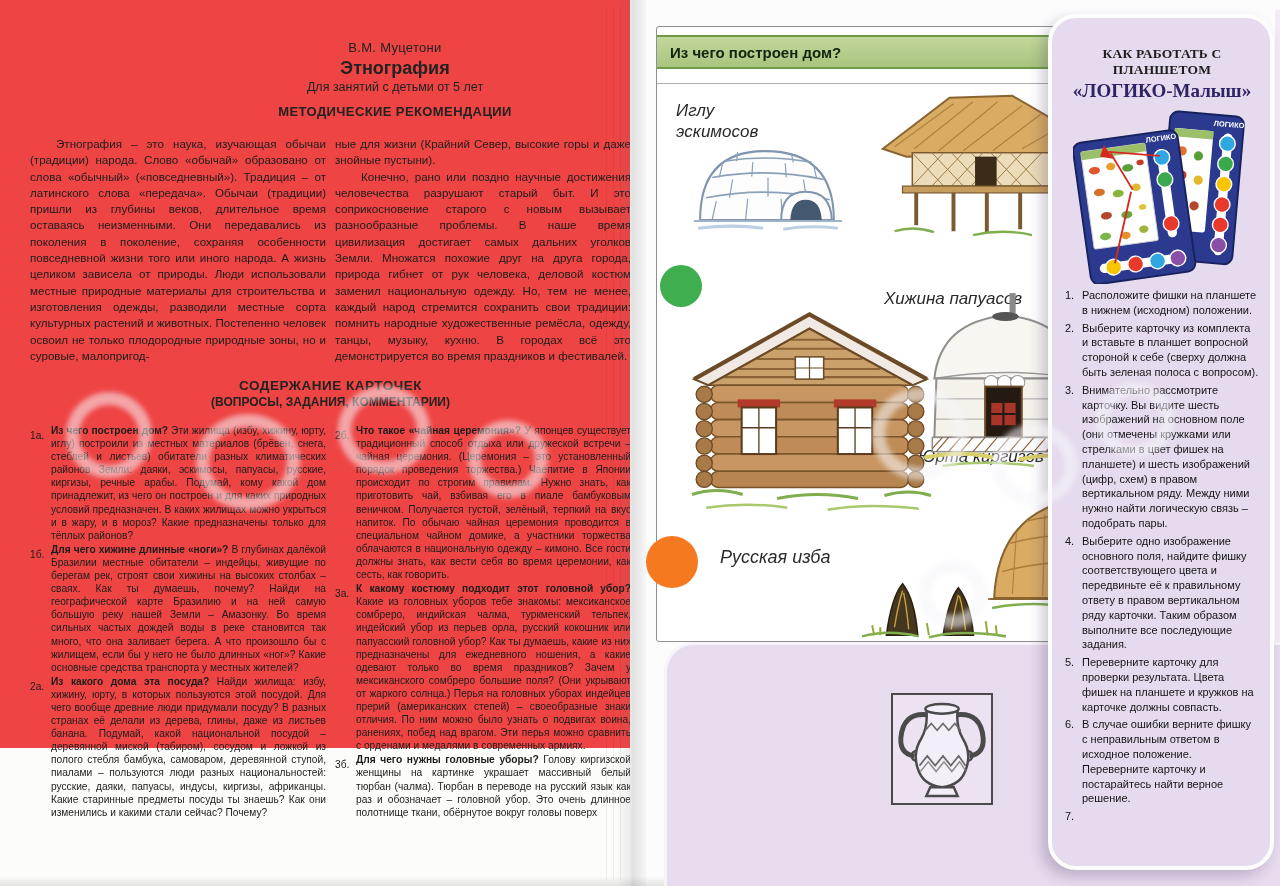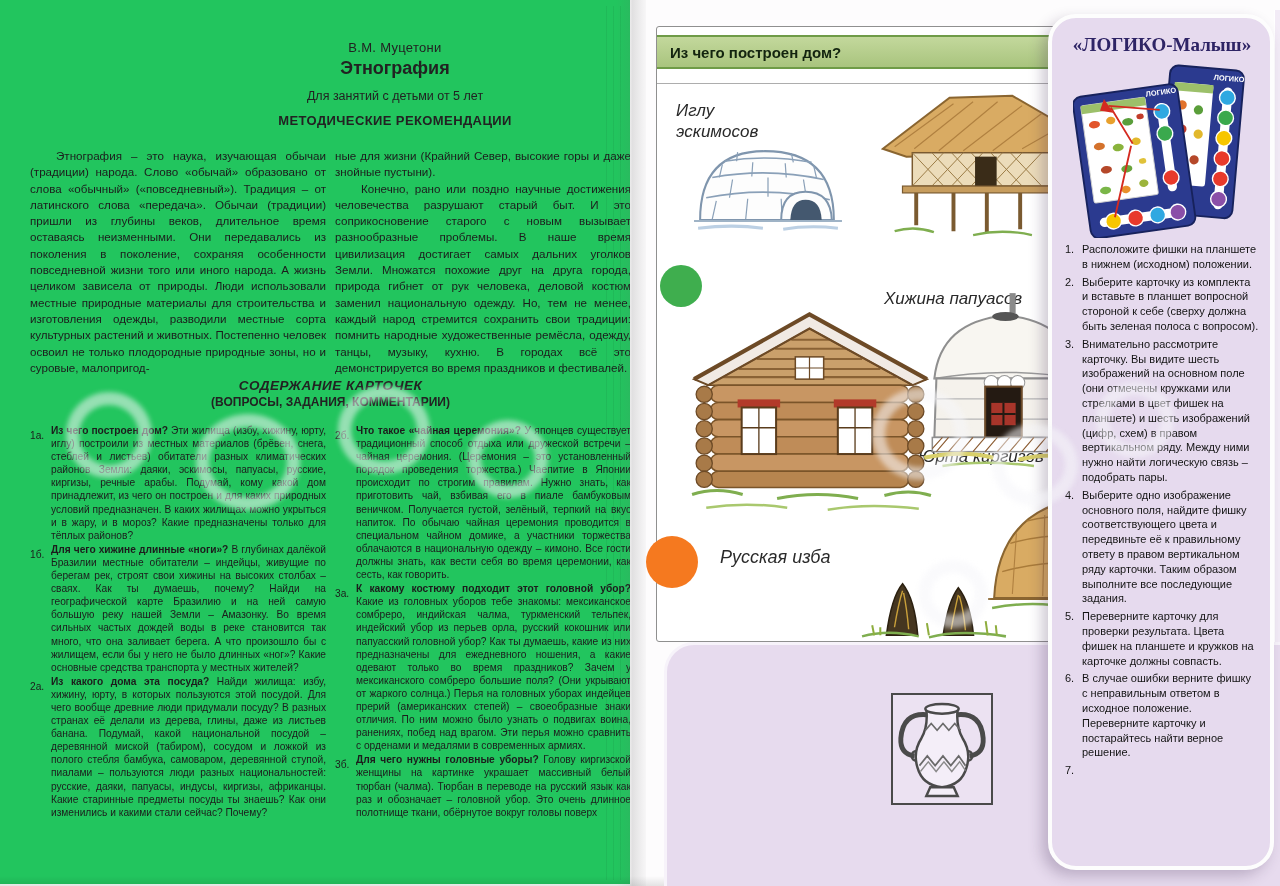--- a/index.html
+++ b/index.html
@@ -8,35 +8,35 @@
     width:1280px; height:886px;
     background:#f6f5f3;
     font-family:"Liberation Sans", sans-serif;
     overflow:hidden;
   }
   .photo { position:relative; width:1280px; height:886px; background:#fcfcfb; }
   .photo::after { content:''; position:absolute; left:0; bottom:0; width:100%; height:10px;
     background:linear-gradient(to top, rgba(0,0,0,.10), transparent); pointer-events:none; }
 
   
-  .left-page { position:absolute; left:0; top:0; width:630px; height:884px; background:#22c55e; }
+  .left-page { position:absolute; left:0; top:0; width:630px; height:748px; background:#ef4444; }
   .sheet-edges { position:absolute; left:600px; top:6px; width:26px; height:874px;
     background:repeating-linear-gradient(to right, transparent 0 6px, rgba(0,0,0,.06) 6px 7px); }
   .lp-header { position:absolute; left:170px; top:40px; width:450px; text-align:center; color:#222; }
   .lp-author { font-size:13px; letter-spacing:.3px; }
   .lp-title { font-size:18px; font-weight:bold; margin-top:3px; }
-  .lp-subtitle { font-size:12.5px; margin-top:10px; }
+  .lp-subtitle { font-size:12.5px; margin-top:1px; }
   .lp-section { font-size:13px; font-weight:bold; margin-top:10px; letter-spacing:.4px; }
-  .lp-columns { position:absolute; left:30px; top:148px; width:601px; display:flex; gap:9px; }
+  .lp-columns { position:absolute; left:30px; top:136px; width:601px; display:flex; gap:9px; }
   .col { width:296px; font-size:11.6px; line-height:16.3px; text-align:justify; color:#1c1c1c; }
   .indent { text-indent:26px; }
   .col p { margin:0; }
   .lp-contents-h { position:absolute; left:30px; top:378px; width:601px; text-align:center;
     font-weight:bold; color:#222; }
-  .lp-contents-h .l1 { font-size:13.5px; letter-spacing:.5px;font-style:italic; }
+  .lp-contents-h .l1 { font-size:13.5px; letter-spacing:.5px; }
   .lp-contents-h .l2 { font-size:12px; margin-top:2px; }
   .lp-items { position:absolute; left:30px; top:424px; width:601px; display:flex; gap:9px; }
   .icol { width:296px; }
   .item { position:relative; padding-left:21px; font-size:10.2px; line-height:13.1px;
     text-align:justify; color:#1c1c1c; margin-bottom:1px; }
   .item .num { position:absolute; left:0; top:5px; font-weight:normal; }
   .item .q { font-weight:bold; }
 
   
   .gutter { position:absolute; left:616px; top:0; width:30px; height:886px; z-index:4;
@@ -296,20 +296,21 @@
           <ellipse cx="50" cy="14" rx="17" ry="5" fill="#f4eef8" stroke="#4a4a4a" stroke-width="2.5"></ellipse>
           <path d="M38 94 L34 103 L66 103 L62 94 Z" fill="#f4eef8" stroke="#4a4a4a" stroke-width="2.5"></path>
           <path d="M33 36 L39 29 L45 36 L51 29 L57 36 L63 29 L69 36" fill="none" stroke="#6a6a6a" stroke-width="1.6"></path>
           <path d="M27 72 L35 62 L43 72 L51 62 L59 72 L67 62 L74 72" fill="none" stroke="#6a6a6a" stroke-width="1.8"></path>
           <path d="M28 78 L36 68 L44 78 L52 68 L60 78 L68 68 L74 77" fill="none" stroke="#8a8a8a" stroke-width="1.4"></path>
         </svg>
       </div>
     </div>
 
     <div class="sidebar">
+      <div class="sb-title1">КАК РАБОТАТЬ С ПЛАНШЕТОМ</div>
       <div class="sb-title2">«ЛОГИКО-Малыш»</div>
 
       <svg class="sb-photo" viewBox="0 0 180 190">
         <g transform="rotate(5 130 90)">
           <rect x="92" y="6" width="80" height="160" rx="9" fill="#2b3a8f" stroke="#17225c" stroke-width="2"></rect>
           <rect x="98" y="24" width="42" height="110" rx="3" fill="#fff"></rect>
           <rect x="98" y="24" width="42" height="9" fill="#9cc06a"></rect>
           <circle cx="108" cy="48" r="5" fill="#e2722c"></circle>
             <circle cx="126" cy="52" r="5" fill="#5a9e3a"></circle>
           <circle cx="110" cy="74" r="5" fill="#c23c2a"></circle>

